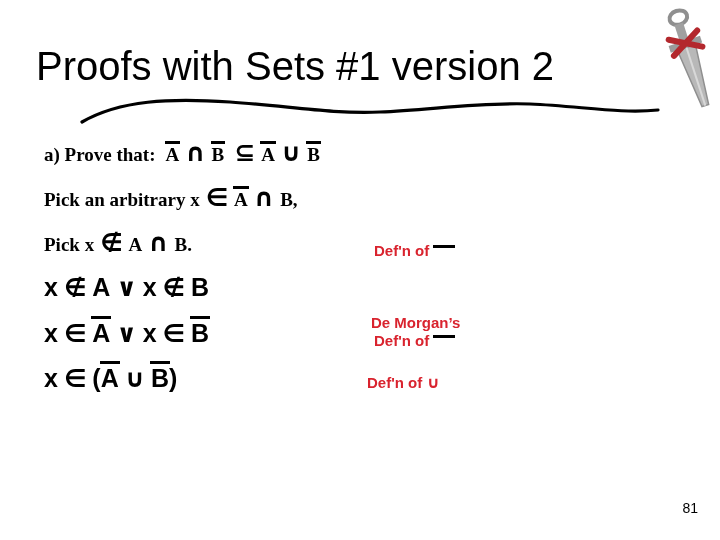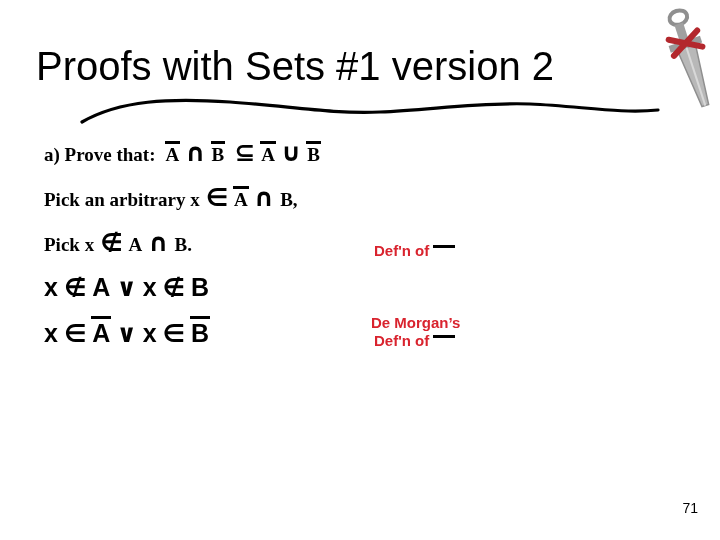--- a/index.html
+++ b/index.html
@@ -191,18 +191,22 @@
     <div class="line">
       <span class="sans-b">x</span><span class="lsp-s"></span><span class="sym">∉</span><span class="lsp-s"></span><span class="sans-b">A</span><span class="lsp-s"></span><span class="sym">∨</span><span class="lsp-s"></span><span class="sans-b">x</span><span class="lsp-s"></span><span class="sym">∉</span><span class="lsp-s"></span><span class="sans-b">B</span>
       <span class="just" style="left:327px; top:12px;margin-top:29px;">De Morgan’s</span>
     </div>
 
     <div class="line">
       <span class="sans-b">x</span><span class="lsp-s"></span><span class="sym">∈</span><span class="lsp-s"></span><span class="sans-b ovl">A</span><span class="lsp-s"></span><span class="sym">∨</span><span class="lsp-s"></span><span class="sans-b">x</span><span class="lsp-s"></span><span class="sym">∈</span><span class="lsp-s"></span><span class="sans-b ovl">B</span>
       <span class="just" style="left:330px; top:14px;"><span>Def'n of</span> <span class="barfill"></span></span>
     </div>
 
+    <div class="line">
+      <span class="sans-b">x</span><span class="lsp-s"></span><span class="sym">∈</span><span class="lsp-s"></span><span class="sans-b">(</span><span class="sans-b ovl">A</span><span class="lsp-s"></span><span class="sym">∪</span><span class="lsp-s"></span><span class="sans-b ovl">B</span><span class="sans-b">)</span>
+      <span class="just" style="left:323px; top:10px;"><span>Def'n of</span> <span class="jsym">∪</span></span>
+    </div>
 
   </div>
 
-  <div class="pagenum">71</div>
+  <div class="pagenum">81</div>
 
 </div>
 
 </body></html>

